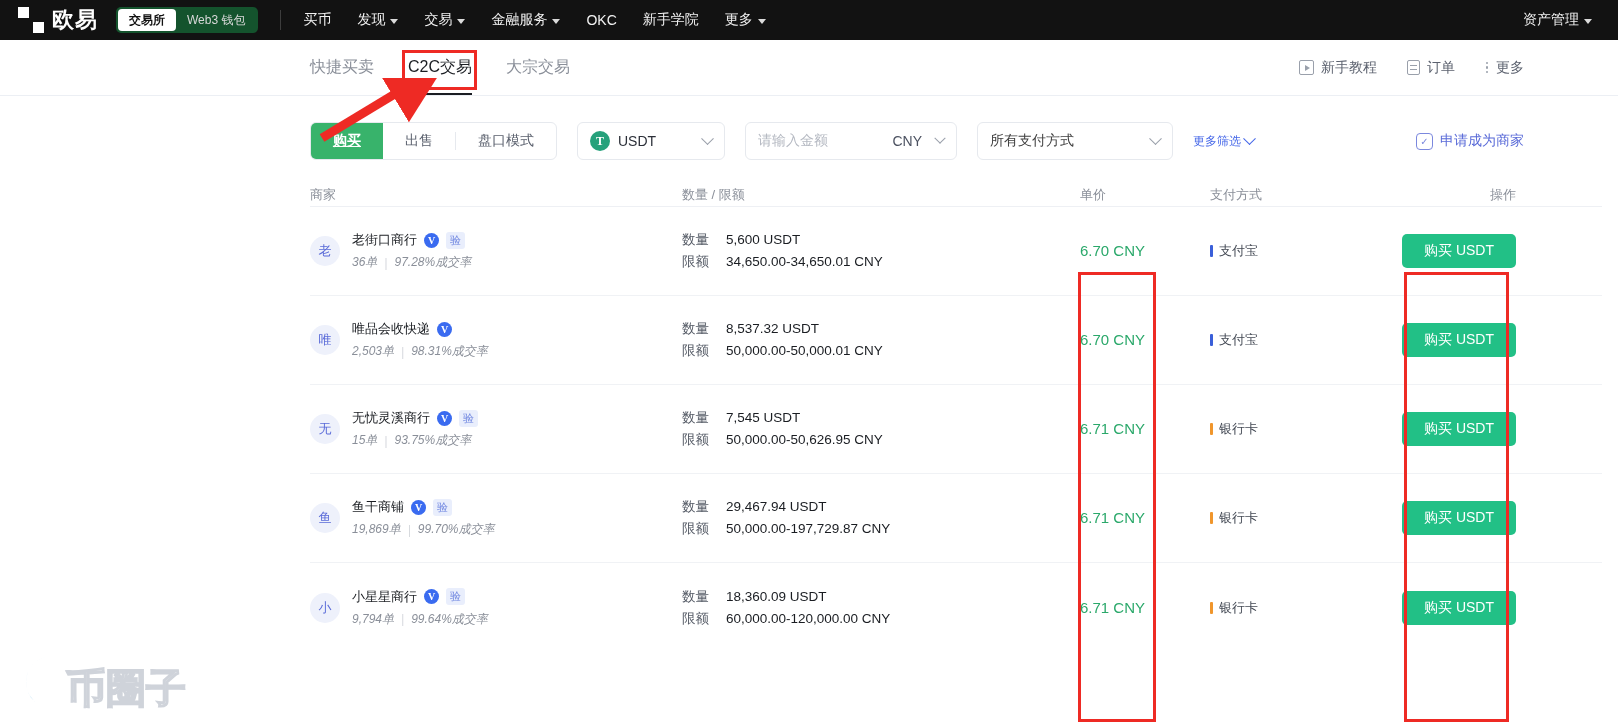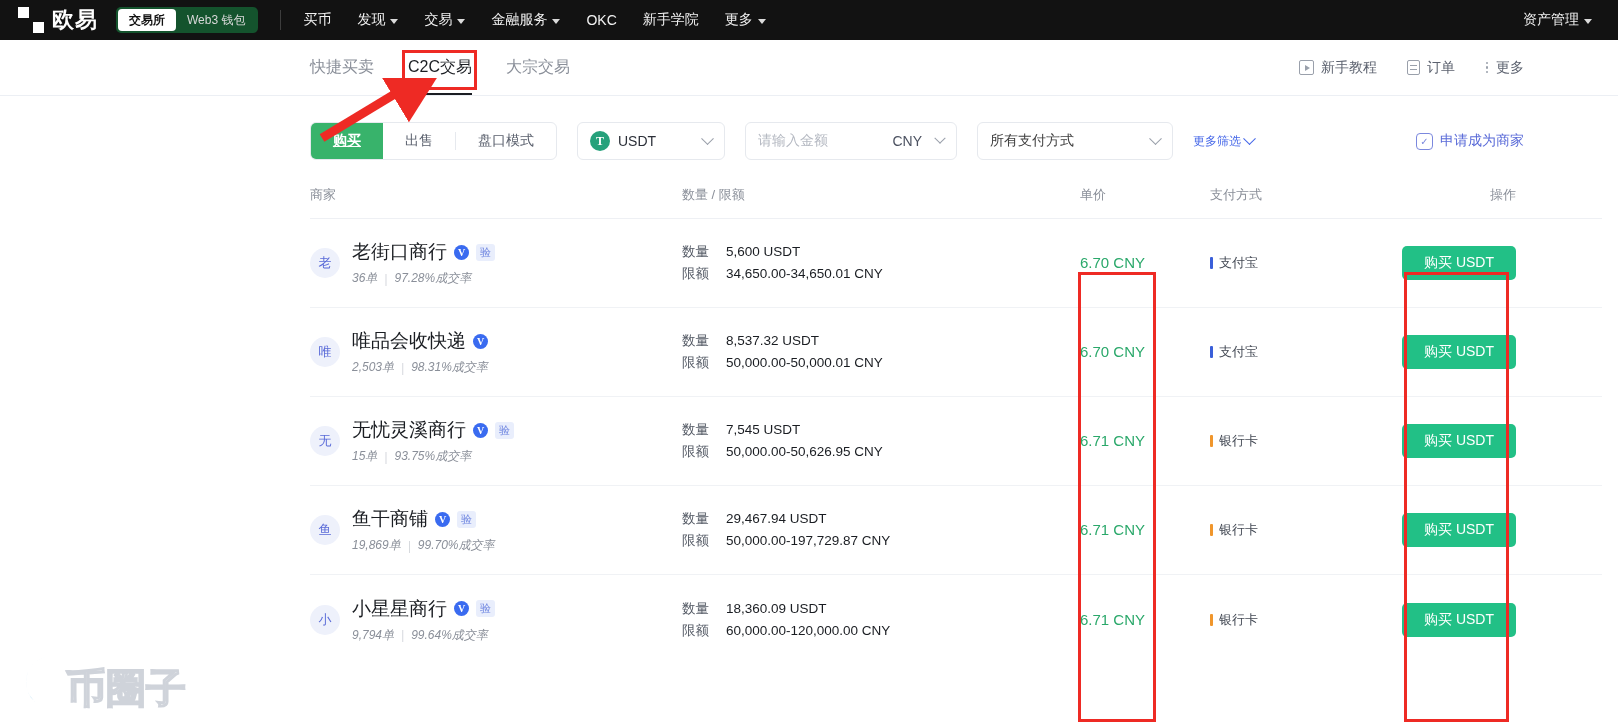--- a/index.html
+++ b/index.html
@@ -127,40 +127,40 @@
   }
   .hexv {
     width:17px;height:17px;border:1.4px solid #7b88de;border-radius:4px;
     display:flex;align-items:center;justify-content:center;font-size:10px;color:#7b88de;
   }
 
   
   .table { padding: 0 16px 0 310px; margin-top: 26px; }
   .thead {
     display:flex; align-items:center; font-size:13px; color:#8a8f99;
-    padding-bottom: 14px; border-bottom:1px solid #eef0f4;
+    padding-bottom: 2px; border-bottom:1px solid #eef0f4;
   }
   .c-merchant { width: 372px; }
   .c-amount   { width: 398px; }
   .c-price    { width: 130px; }
   .c-pay      { width: 190px; }
   .c-action   { flex:1; text-align:right; padding-right:86px; }
 
   .trow {
     display:flex; align-items:center; height: 89px; border-bottom:1px solid #f0f2f5;
   }
   .trow:last-child { border-bottom: none; }
 
   .m-cell { display:flex; align-items:center; gap:12px; }
   .avatar {
     width:30px;height:30px;border-radius:50%;background:#eef1fb;color:#5a6bd8;
     font-size:13px;display:flex;align-items:center;justify-content:center;flex:0 0 auto;
   }
   .m-name-row { display:flex; align-items:center; gap:7px; }
-  .m-name { font-size:19px; color:#1a1d22; font-weight:500; }
+  .m-name { font-size:13px; color:#1a1d22; font-weight:500; }
   .badge-v {
     width:15px;height:15px;border-radius:50%;background:#3a6bf0;color:#fff;
     font-size:10px;font-weight:700;display:flex;align-items:center;justify-content:center;
     font-family:"Liberation Serif", serif;
   }
   .badge-y {
     min-width:19px;height:17px;padding:0 3px;border-radius:3px;background:#e9eefc;color:#6f86e0;
     font-size:11px;display:flex;align-items:center;justify-content:center;
   }
   .m-sub { font-size:12px; color:#8a8f99; margin-top:5px; display:flex; align-items:center; gap:7px;font-style:italic;}

